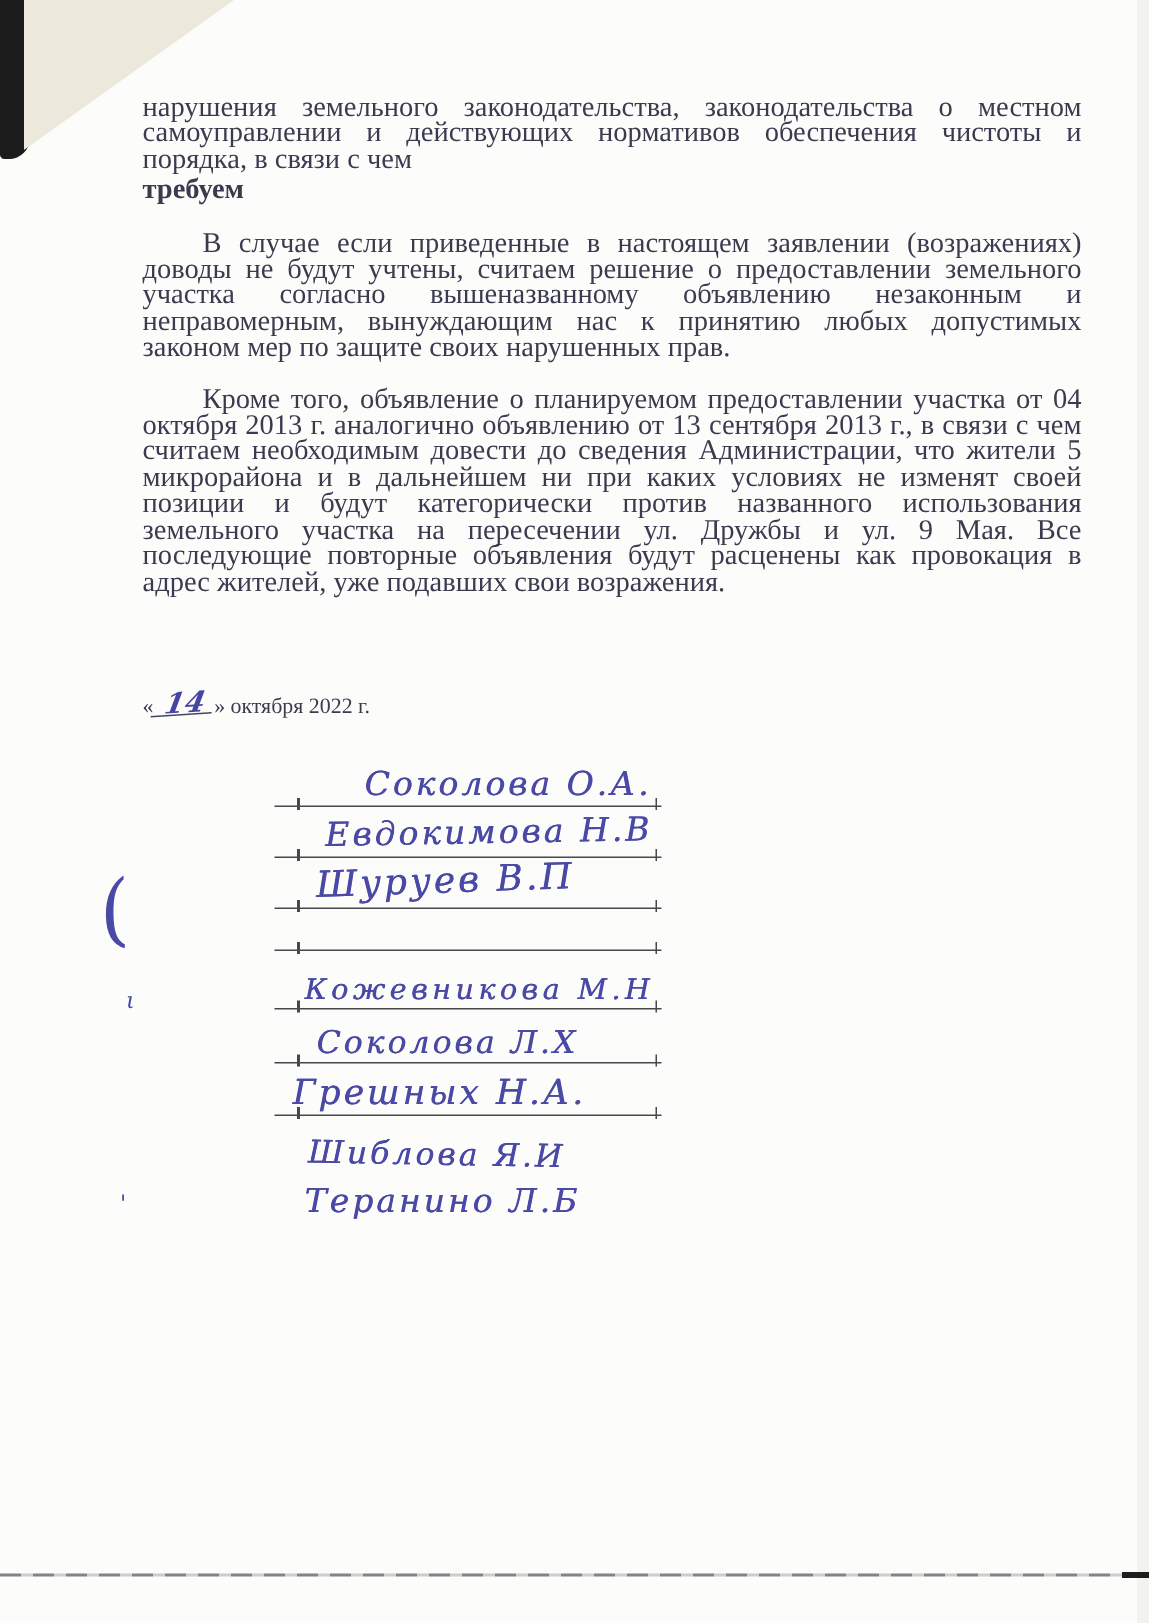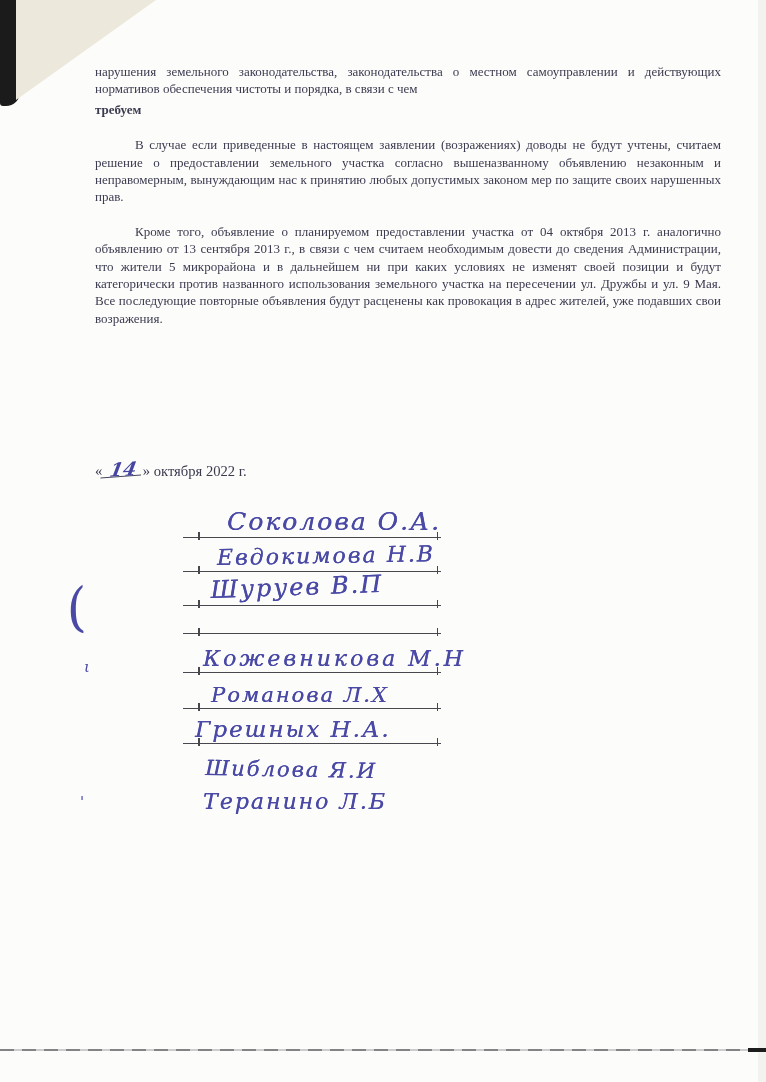--- a/index.html
+++ b/index.html
@@ -38,21 +38,21 @@
   }
   .bottom-line-dark {
     position:absolute; left:748px; top:1048px;
     width:18px; height:4px; background:#1d1d1d;
   }
 
   
   .text-col {
     position:absolute; left:95px; top:63px; width:626px;
     color:#3b3b50;
-    font-size:13px; line-height:17.4px;
+    font-size:19px; line-height:17.4px;
     text-align:justify;
   }
   .text-col p { margin:0; }
   .demand-heading { font-weight:bold; margin:3px 0 !important; }
   .body-para { text-indent:40px; }
   .body-para.p2 { margin-top:18px !important; }
   .body-para.p3 { margin-top:17px !important; }
 
   .attachment {
     position:absolute; left:95px; top:417px; width:626px;
@@ -89,25 +89,25 @@
   .sig-line::before { left:15px; }
   .sig-line::after  { right:3px; }
 
   .sig-name {
     position:absolute; bottom:2px; white-space:nowrap;
     font-family:"DejaVu Serif", serif; font-style:italic;
     color:#4a4aa6; letter-spacing:2px;
     transform-origin:left bottom;
     text-shadow:.3px 0 0 currentColor;
   }
-  .sig-row:nth-child(1){height:30px;} .sig-row:nth-child(1) .sig-name{left:44px;font-size:25px;}
+  .sig-row:nth-child(1){height:30px;} .sig-row:nth-child(1) .sig-name{left:60px;font-size:22px;}
   .sig-row:nth-child(2){height:34px;} .sig-row:nth-child(2) .sig-name{left:34px;font-size:22px;transform:rotate(-1deg);}
   .sig-row:nth-child(3){height:34px;} .sig-row:nth-child(3) .sig-name{left:28px;font-size:24px;transform:rotate(-2deg);}
   .sig-row:nth-child(4){height:28px;} .sig-row:nth-child(4) .sig-name{left:24px;font-size:22px;}
-  .sig-row:nth-child(5){height:39px;} .sig-row:nth-child(5) .sig-name{left:20px;font-size:22px;letter-spacing:3px;}
+  .sig-row:nth-child(5){height:39px;} .sig-row:nth-child(5) .sig-name{left:20px;font-size:19px;letter-spacing:3px;}
   .sig-row:nth-child(6){height:36px;} .sig-row:nth-child(6) .sig-name{left:28px;font-size:21px;}
   .sig-row:nth-child(7){height:35px;} .sig-row:nth-child(7) .sig-name{left:12px;font-size:23px;text-align:center;}
   .sig-row:nth-child(8){height:38px;} .sig-row:nth-child(8) .sig-name{left:22px;font-size:21px;transform:rotate(1deg);}
   .sig-row:nth-child(9){height:34px;} .sig-row:nth-child(9) .sig-name{left:20px;font-size:22px;}
 
   
   .stray { position:absolute; color:#4a4aa6; font-family:"DejaVu Serif", serif; font-style:italic; }
   .stray-curve { left:66px; top:578px; font-size:52px; transform:rotate(-12deg); }
   .stray-dot   { left:84px; top:658px; font-size:15px; }
   .stray-tick  { left:80px; top:793px; font-size:15px; }
@@ -151,21 +151,21 @@
       <span class="sig-line"></span>
     </div>
     <div class="sig-row">
       <span class="sig-line"></span>
     </div>
     <div class="sig-row">
       <span class="sig-name">Кожевникова М.Н</span>
       <span class="sig-line"></span>
     </div>
     <div class="sig-row">
-      <span class="sig-name">Романова Л.Х</span>
+      <span class="sig-name">Соколова Л.Х</span>
       <span class="sig-line"></span>
     </div>
     <div class="sig-row">
       <span class="sig-name">Грешных Н.А.</span>
       <span class="sig-line"></span>
     </div>
     <div class="sig-row">
       <span class="sig-name">Шиблова Я.И</span>
     </div>
     <div class="sig-row">

